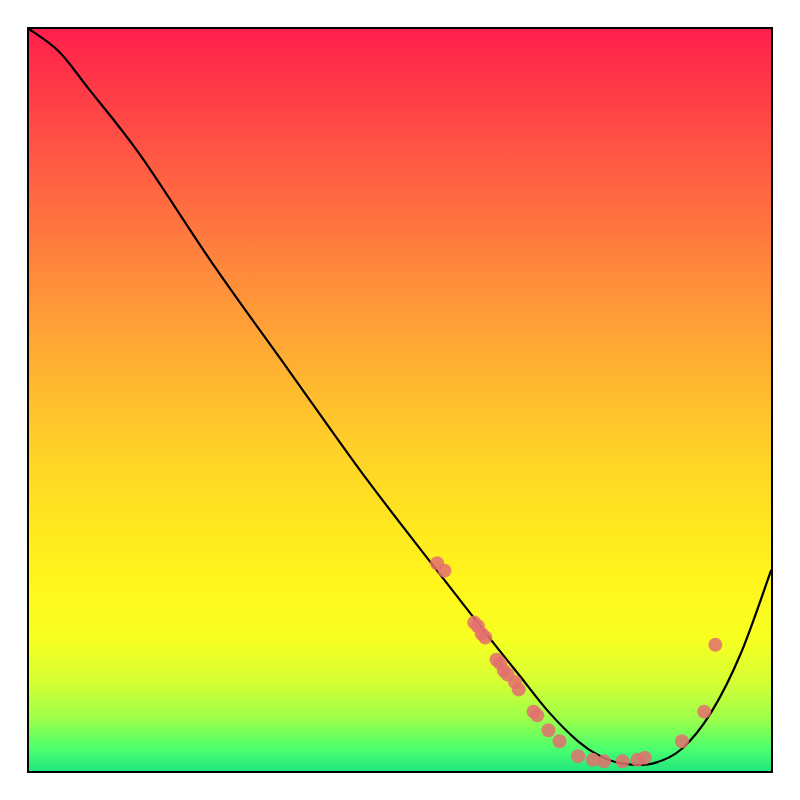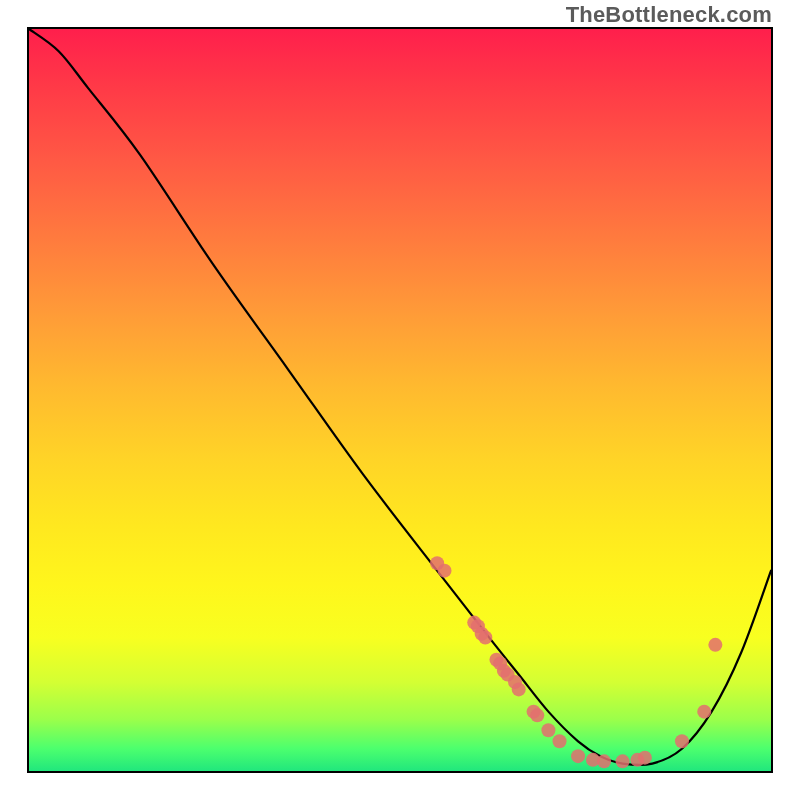--- a/index.html
+++ b/index.html
@@ -62,21 +62,20 @@
   .dot {
     fill: #e36f6f;
     opacity: 0.85;
   }
 </style>
 </head>
 <body>
 
 <div class="chart-wrap">
 
-  <div class="watermark">TheBottleneck.com</div>
 
   <div class="plot-area">
     <svg class="curve" viewBox="0 0 742 742" preserveAspectRatio="none">
       <path id="curve-path" fill="none" stroke="#000000" stroke-width="2.2" stroke-linecap="round" stroke-linejoin="round" d="M 0 0 C 4.946666666666666 3.7099999999999986, 19.78666666666667 12.366666666666655, 29.68 22.25999999999999 C 39.57333333333333 32.15333333333333, 45.75666666666667 42.04666666666668, 59.36 59.360000000000014 C 72.96333333333334 76.67333333333335, 90.27666666666667 96.46, 111.3 126.13999999999999 C 132.32333333333332 155.81999999999996, 160.76666666666668 201.5766666666666, 185.5 237.43999999999994 C 210.23333333333332 273.3033333333333, 234.96666666666664 306.6933333333333, 259.7 341.32 C 284.43333333333334 375.94666666666666, 309.1666666666667 411.81, 333.90000000000003 445.2 C 358.6333333333334 478.59, 387.0766666666667 514.4533333333333, 408.1 541.66 C 429.12333333333333 568.8666666666667, 446.43666666666667 591.1266666666668, 460.04 608.44 C 473.6433333333334 625.7533333333333, 479.8266666666667 633.1733333333333, 489.72 645.54 C 499.61333333333334 657.9066666666666, 509.50666666666666 671.51, 519.4 682.64 C 529.2933333333333 693.77, 540.4233333333334 704.9000000000001, 549.08 712.32 C 557.7366666666667 719.74, 563.9200000000001 723.4499999999999, 571.34 727.16 C 578.76 730.87, 584.9433333333334 733.3433333333334, 593.6 734.58 C 602.2566666666667 735.8166666666667, 613.3866666666667 737.0533333333334, 623.28 734.58 C 633.1733333333333 732.1066666666667, 643.0666666666667 728.3966666666666, 652.96 719.74 C 662.8533333333334 711.0833333333334, 672.7466666666667 698.7166666666667, 682.64 682.64 C 692.5333333333333 666.5633333333333, 702.4266666666666 646.7766666666666, 712.3199999999999 623.28 C 722.2133333333333 599.7833333333333, 737.0533333333333 555.2633333333333, 742 541.66"></path>
       <g id="dots-left">
           <circle cx="408.1" cy="534.24" r="7" class="dot"></circle>
           <circle cx="415.52000000000004" cy="541.66" r="7" class="dot"></circle>
           <circle cx="445.2" cy="593.6" r="7" class="dot"></circle>
           <circle cx="448.90999999999997" cy="597.31" r="7" class="dot"></circle>
           <circle cx="452.62" cy="604.73" r="7" class="dot"></circle>

